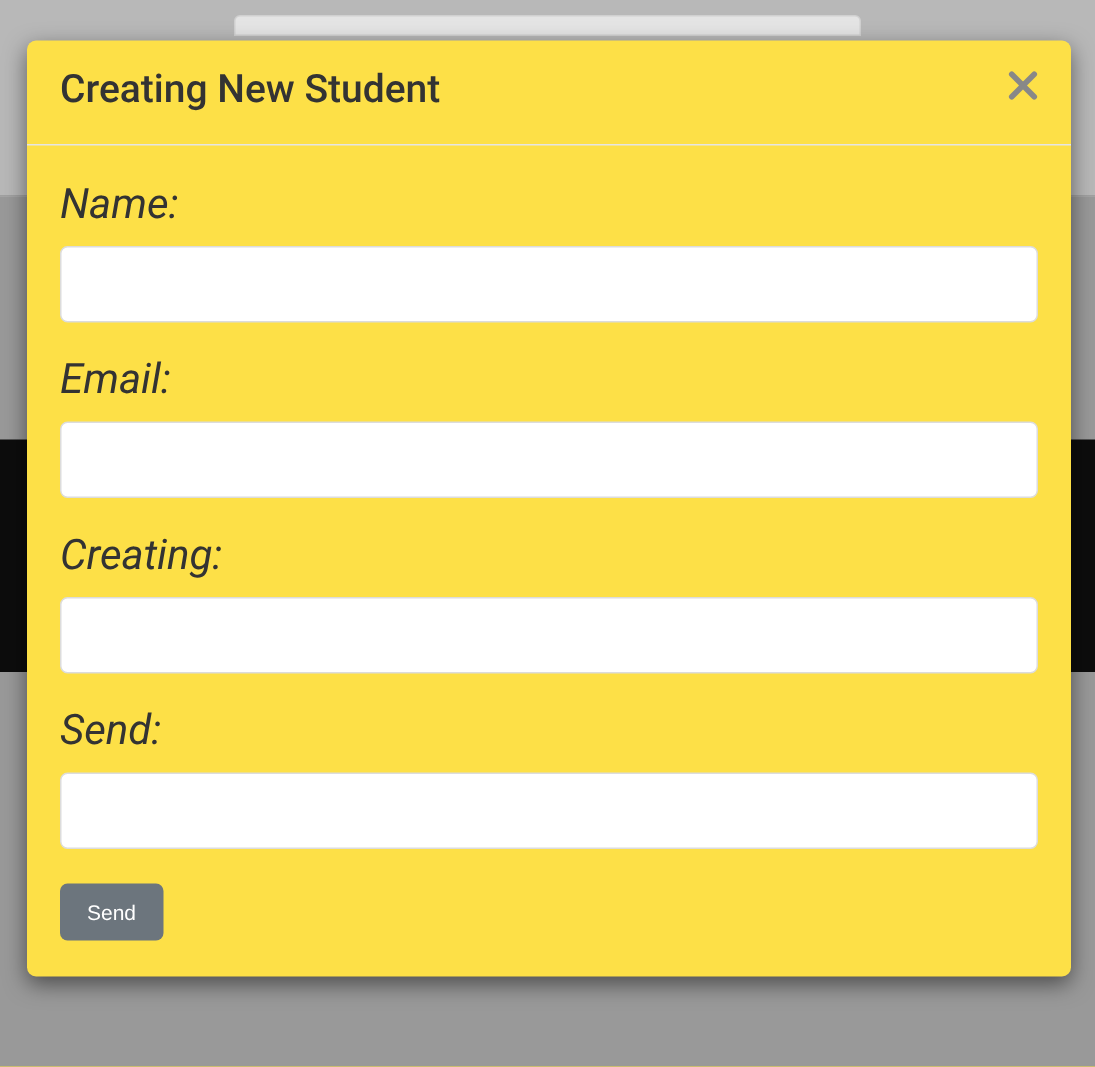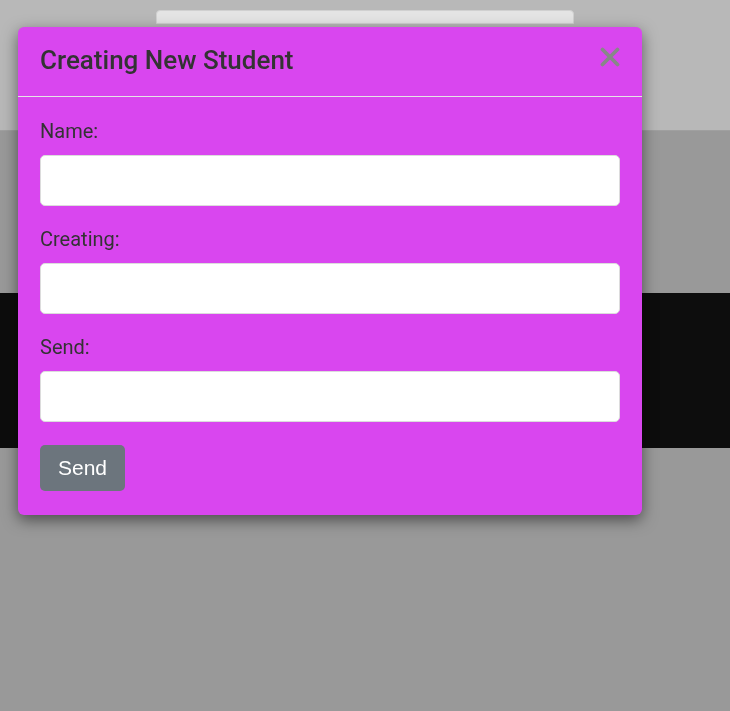--- a/index.html
+++ b/index.html
@@ -39,22 +39,22 @@
       width: 418px;
       height: 14px;
       background: #e4e4e4;
       border: 1px solid #d0d0d0;
       border-radius: 4px 4px 0 0;
     }
     .modal-dialog {
       position: absolute;
       top: 27px;
       left: 18px;
-      width: 624px;
-      background: #d946ef;
+      width: 696px;
+      background: #fde047;
       border-radius: 6px;
       box-shadow: 0 5px 15px rgba(0,0,0,0.5);
     }
     .modal-header {
       padding: 18px 22px 20px 22px;
       border-bottom: 1px solid #e5e5e5;
       position: relative;
     }
     .modal-title {
       font-size: 26px;
@@ -81,43 +81,44 @@
       display: block;
     }
     .modal-body {
       padding: 22px 22px 24px 22px;
     }
     .form-group {
       margin-bottom: 21px;
     }
     .form-label {
       display: block;
-      font-size: 20px;
+      font-size: 28px;
       color: #333333;
       margin-bottom: 12px;
       font-weight: 400;
+      font-style: italic;
     }
     .form-control {
       width: 100%;
       height: 51px;
       padding: 10px 14px;
       font-size: 18px;
       color: #555555;
       background: #ffffff;
       border: 1px solid #dcdcdc;
       border-radius: 5px;
       outline: none;
     }
     .submit-btn {
       background: #6c757d;
       color: #ffffff;
       border: none;
       border-radius: 5px;
       padding: 11px 18px;
-      font-size: 21px;
+      font-size: 14px;
       font-weight: 400;
       cursor: pointer;
       margin-top: 2px;
     }
   </style>
 </head>
 <body>
 
 <div class="bg-top-band"></div>
 <div class="bg-partial-box"></div>
@@ -134,20 +135,24 @@
       </span>
     </button>
   </div>
   <div class="modal-body">
     <form>
       <div class="form-group">
         <label class="form-label">Name:</label>
         <input type="text" class="form-control" value="" style="">
       </div>
       <div class="form-group">
+        <label class="form-label">Email:</label>
+        <input type="text" class="form-control" value="" style="">
+      </div>
+      <div class="form-group">
         <label class="form-label">Creating:</label>
         <input type="text" class="form-control" value="" style="">
       </div>
       <div class="form-group">
         <label class="form-label">Send:</label>
         <input type="text" class="form-control" value="" style="">
       </div>
       <button type="button" class="submit-btn">Send</button>
     </form>
   </div>

